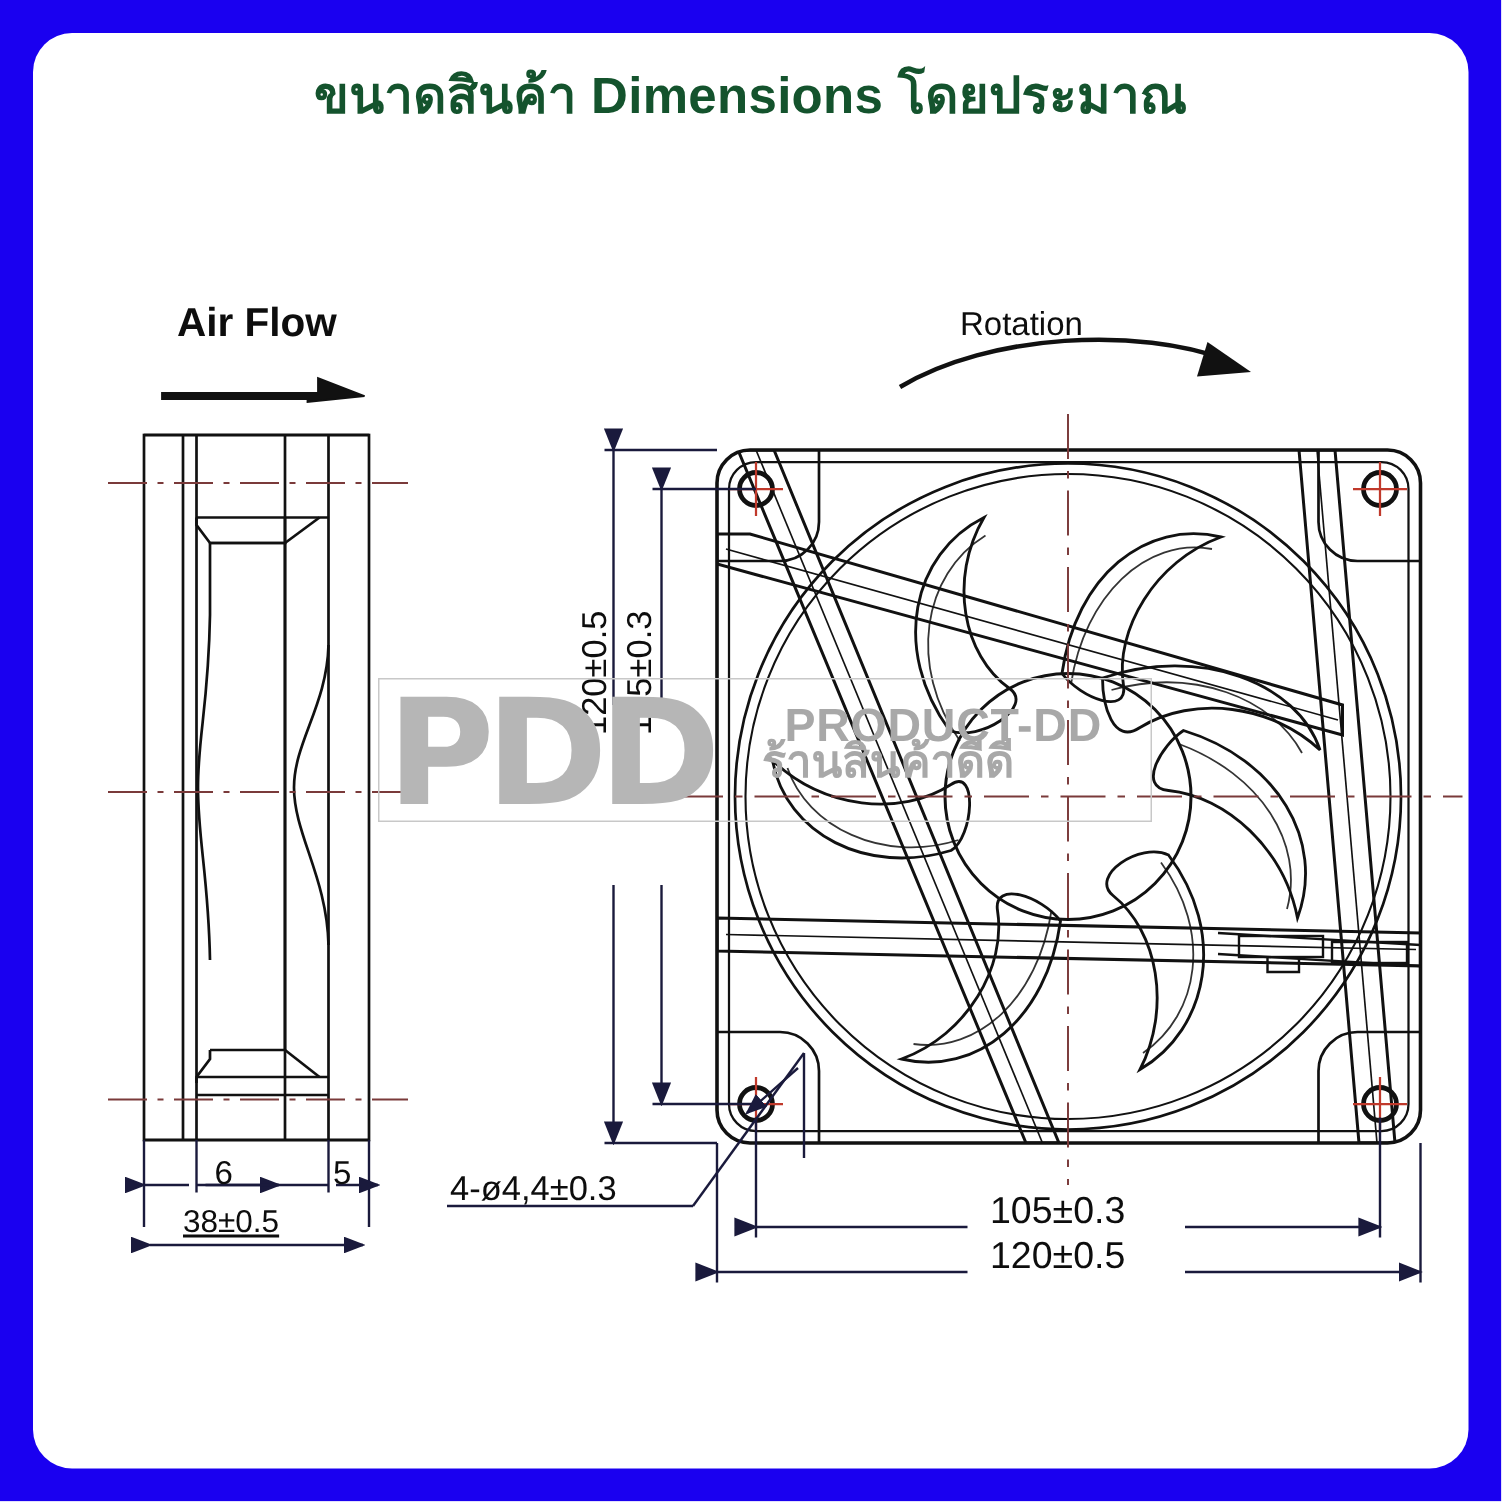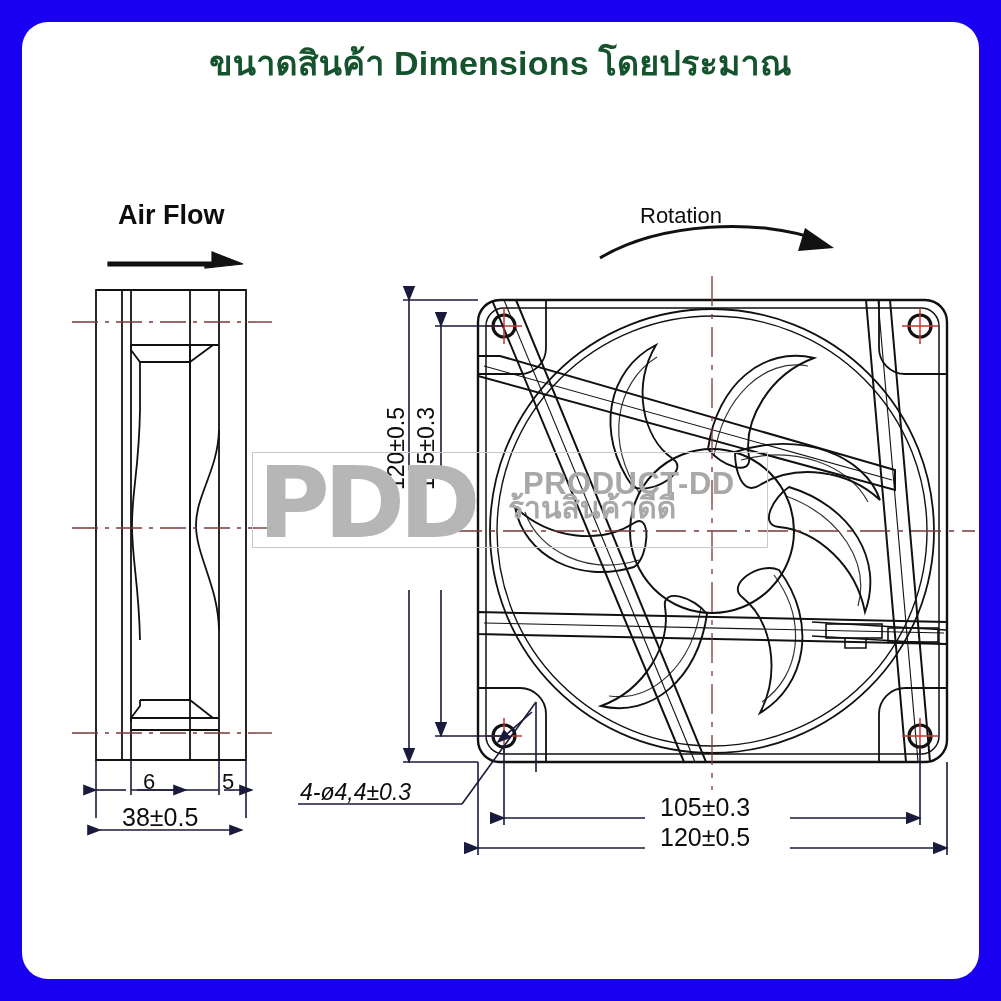--- a/index.html
+++ b/index.html
@@ -106,22 +106,22 @@
   }
   .dim {
     position: absolute;
     color: #0d0d0d;
     white-space: nowrap;
     font-size: 23px;
     font-family: "Liberation Sans", sans-serif;
   }
   .dim-6    { left: 143px; top: 769px; font-size: 22px; }
   .dim-5    { left: 222px; top: 769px; font-size: 22px; }
-  .dim-38   { left: 122px; top: 803px; font-size: 25px; }
-  .dim-hole { left: 300px; top: 779px; font-size: 23px; font-style: italic; }
+  .dim-38   { left: 122px; top: 803px; font-size: 21px; text-decoration: underline; }
+  .dim-hole { left: 300px; top: 779px; font-size: 23px; }
   .dim-105b { left: 660px; top: 793px; font-size: 25px; }
   .dim-120b { left: 660px; top: 823px; font-size: 25px; }
   .dim-v120 {
     left: 383px; top: 490px;
     font-size: 23px;
     transform: rotate(-90deg);
     transform-origin: left top;
   }
   .dim-v105 {
     left: 413px; top: 490px;

